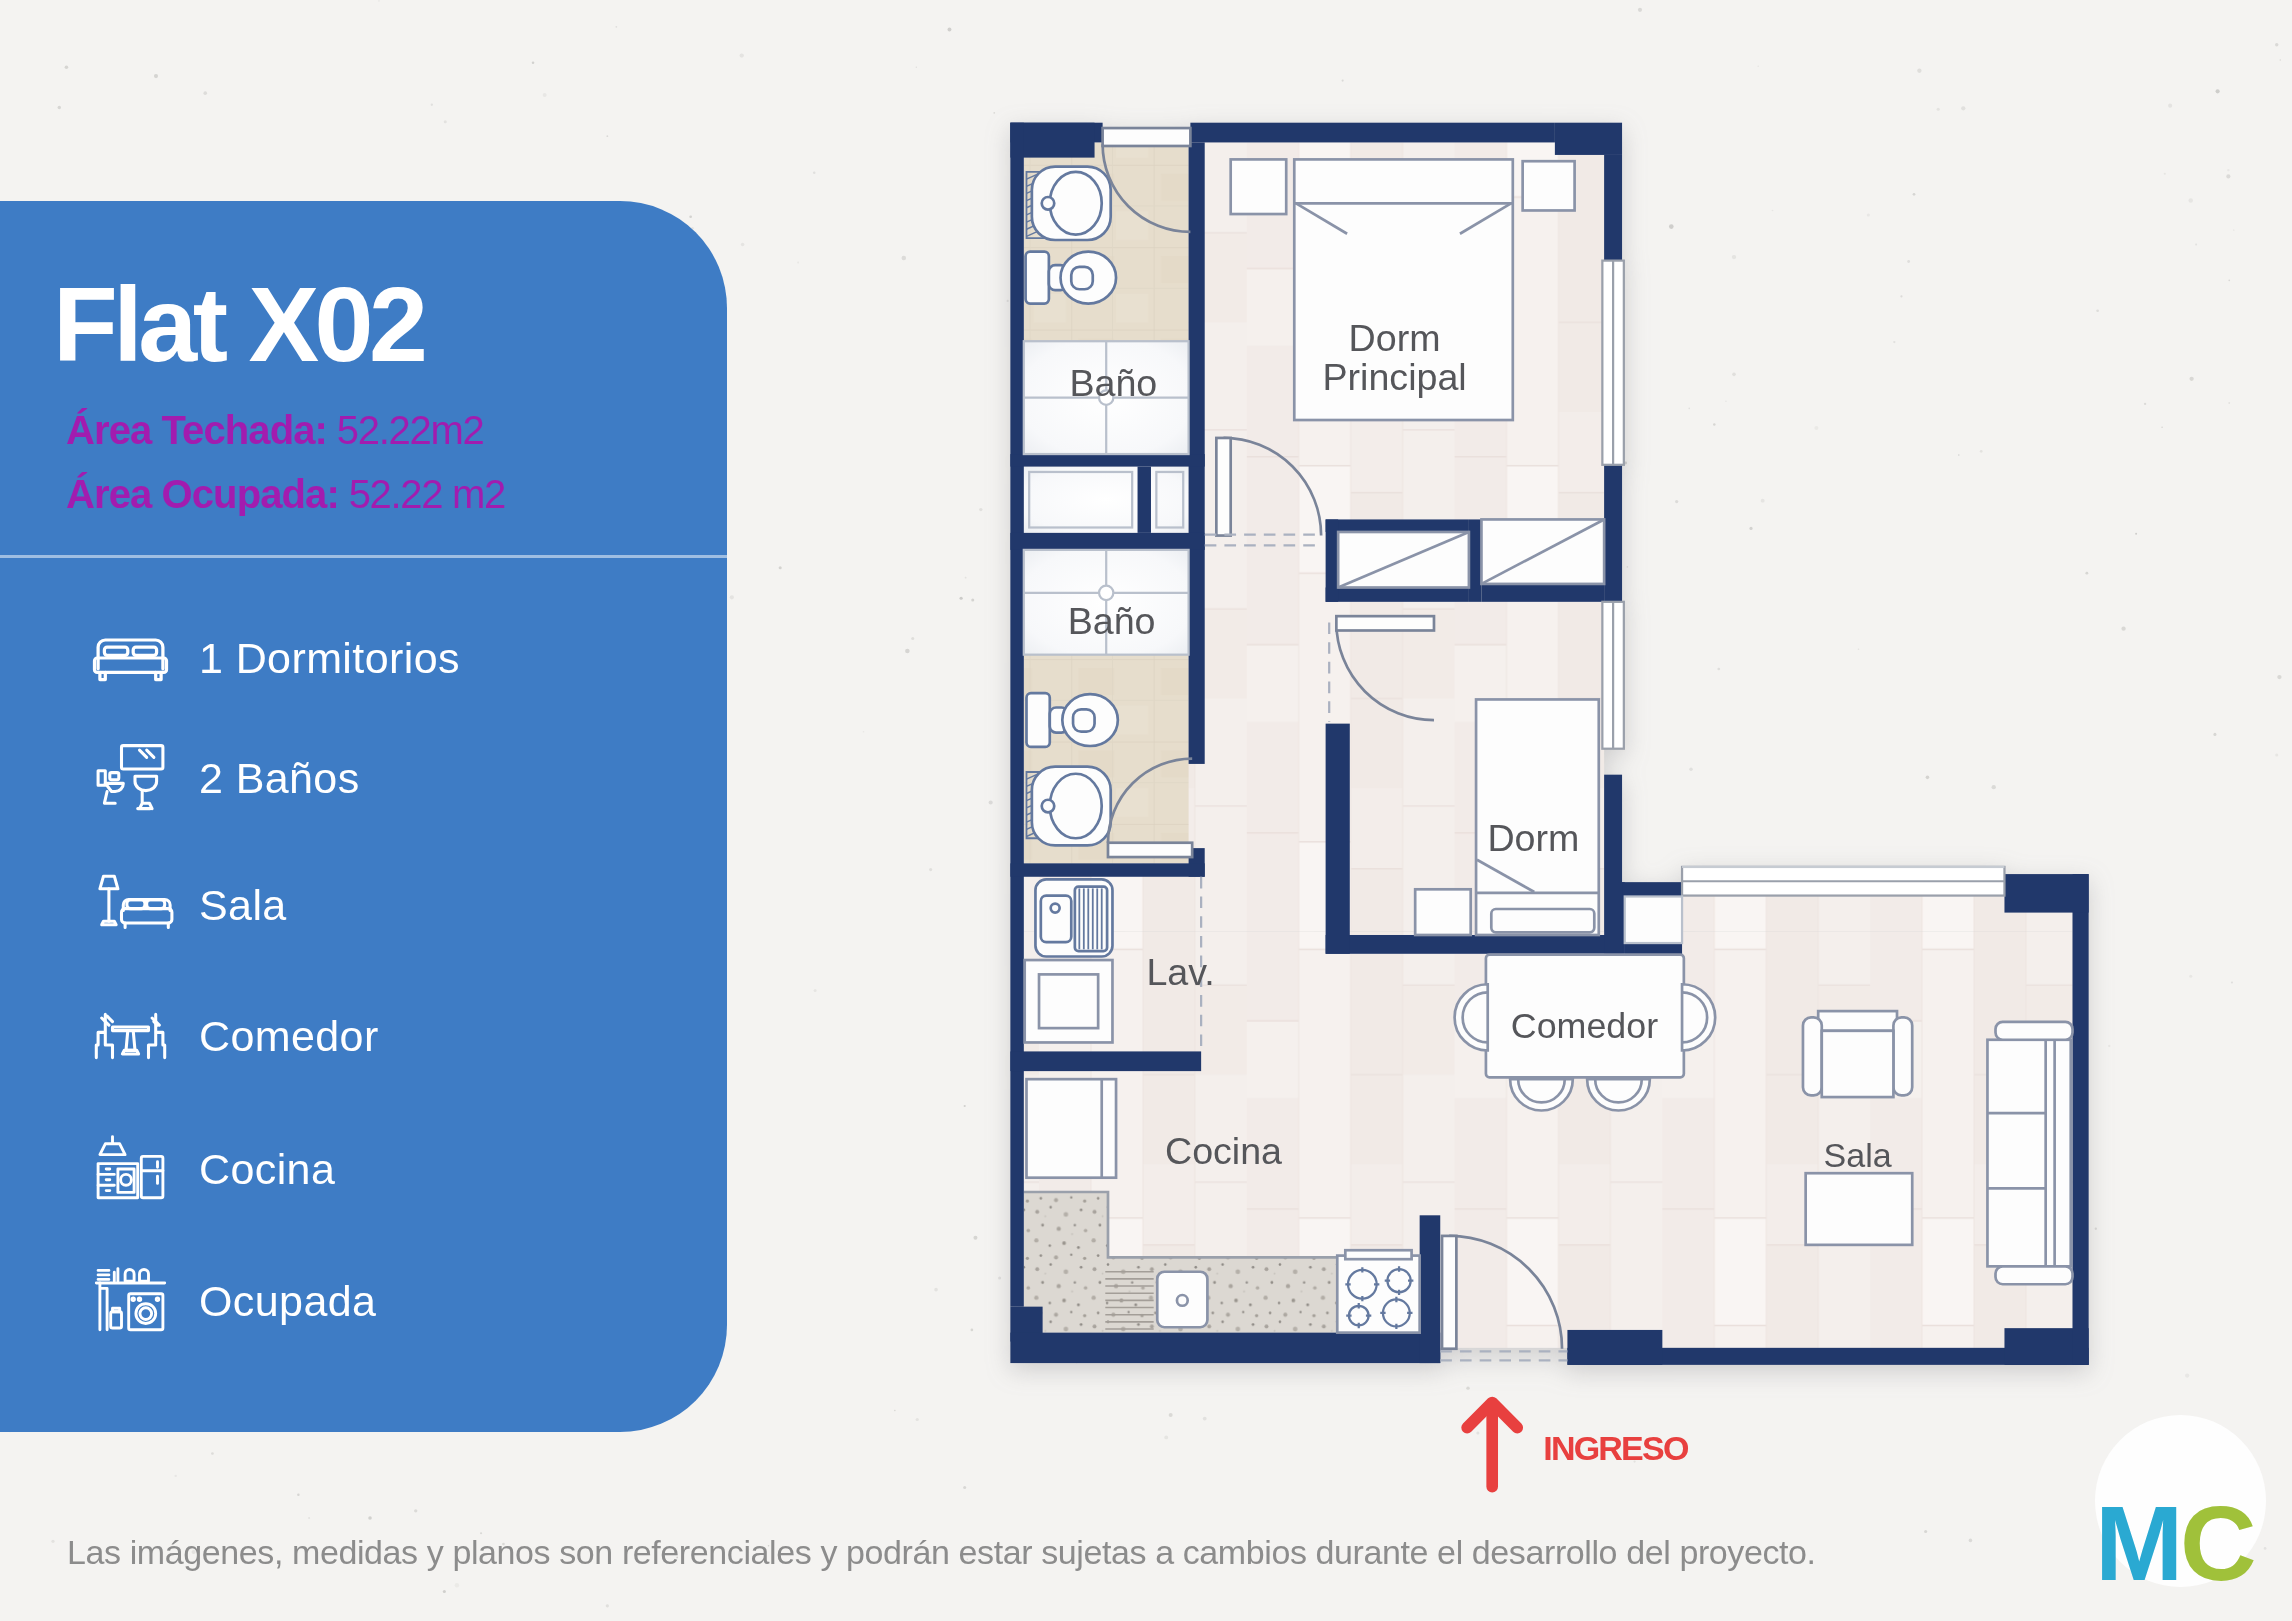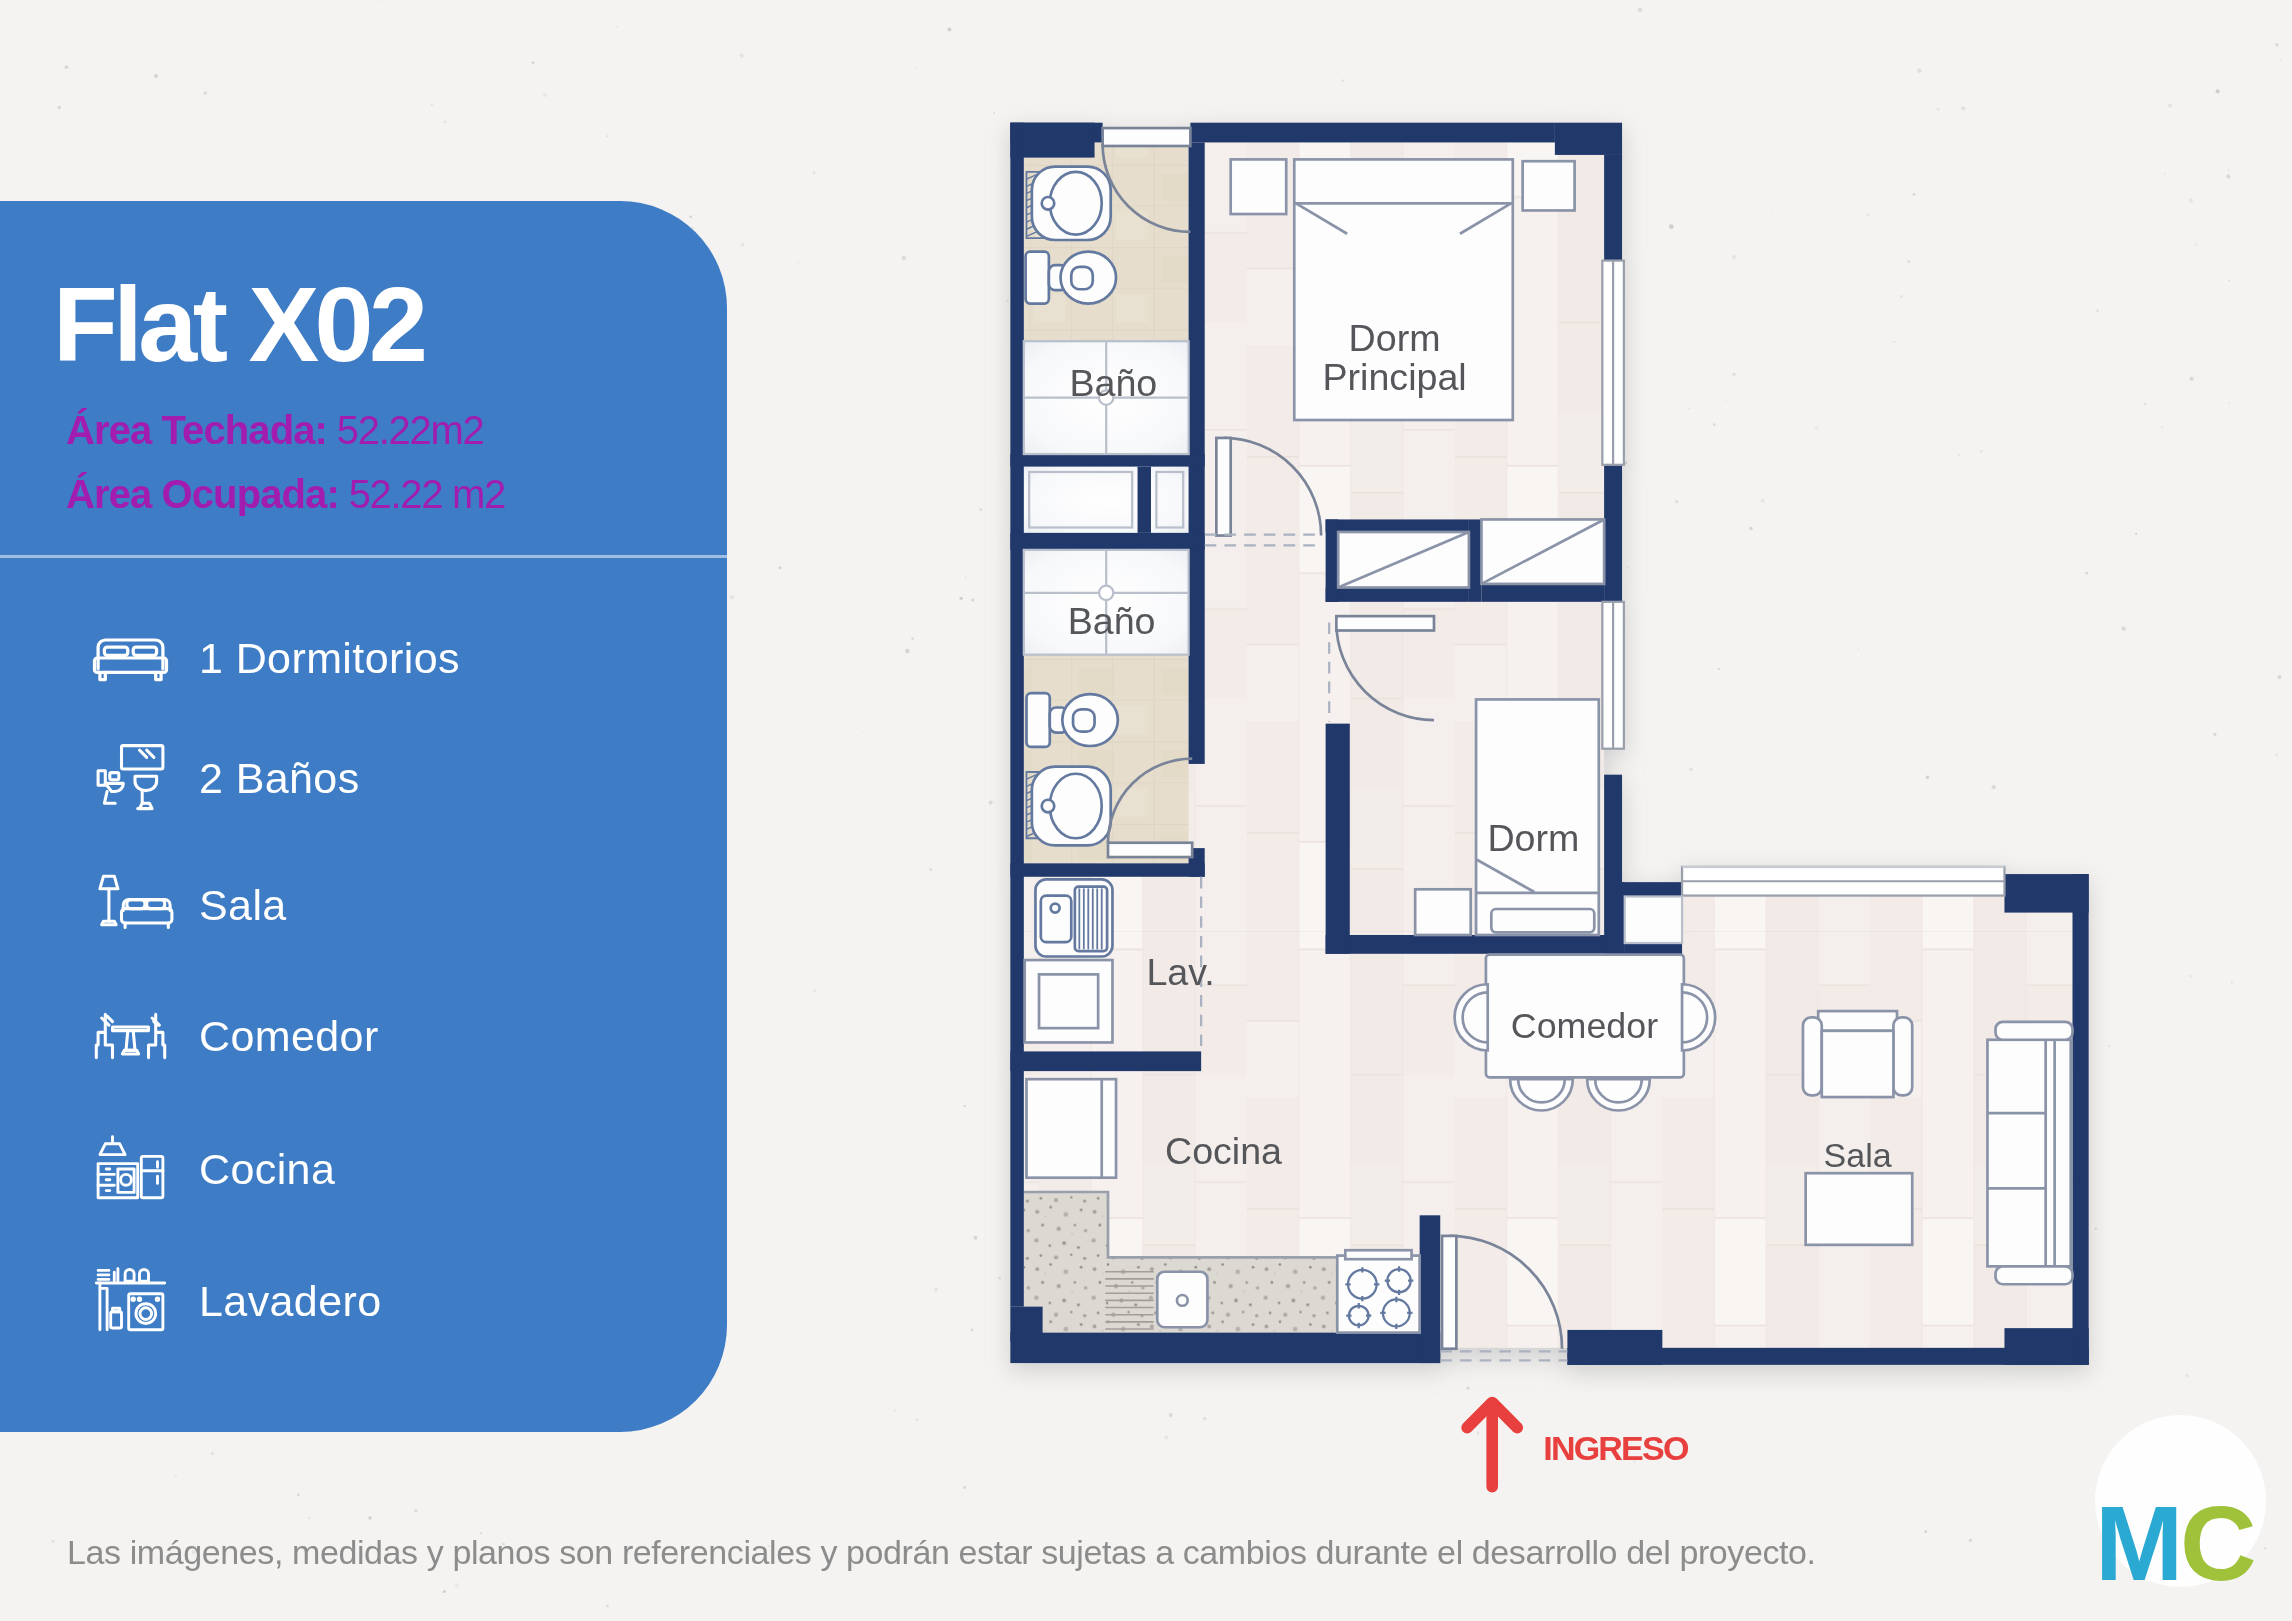--- a/index.html
+++ b/index.html
@@ -376,21 +376,21 @@
       <path d="M60 20 a5 5 0 0 1 10 0 v8 h-10 z"></path>
       <rect x="48" y="42" width="38" height="40" rx="2"></rect>
       <circle cx="67" cy="64" r="11"></circle>
       <circle cx="67" cy="64" r="6.5"></circle>
       <circle cx="53" cy="48" r="1.4"></circle>
         <circle cx="60" cy="48" r="1.4"></circle>
         <circle cx="80" cy="48" r="1.4"></circle>
       <rect x="28" y="62" width="12" height="18" rx="2"></rect>
       <path d="M30 58 h8 v4 h-8 z"></path>
     </svg>
-    <span>Lavadero</span>
+    <span>Ocupada</span>
   </div>
 
   <svg id="plan" width="2293" height="1621" viewBox="0 0 2560 1810" style="position:absolute;left:0;top:0;">
 <defs>
 <pattern id="wood" x="0" y="0" width="232" height="420" patternUnits="userSpaceOnUse">
   <rect width="232" height="420" fill="#f4eeeb"></rect>
   <rect x="0" width="58" height="420" fill="#f2ebe8"></rect>
   <rect x="58" width="58" height="420" fill="#f6f1ee"></rect>
   <rect x="116" width="58" height="420" fill="#f1eae6"></rect>
   <rect x="174" width="58" height="420" fill="#f4efec"></rect>

